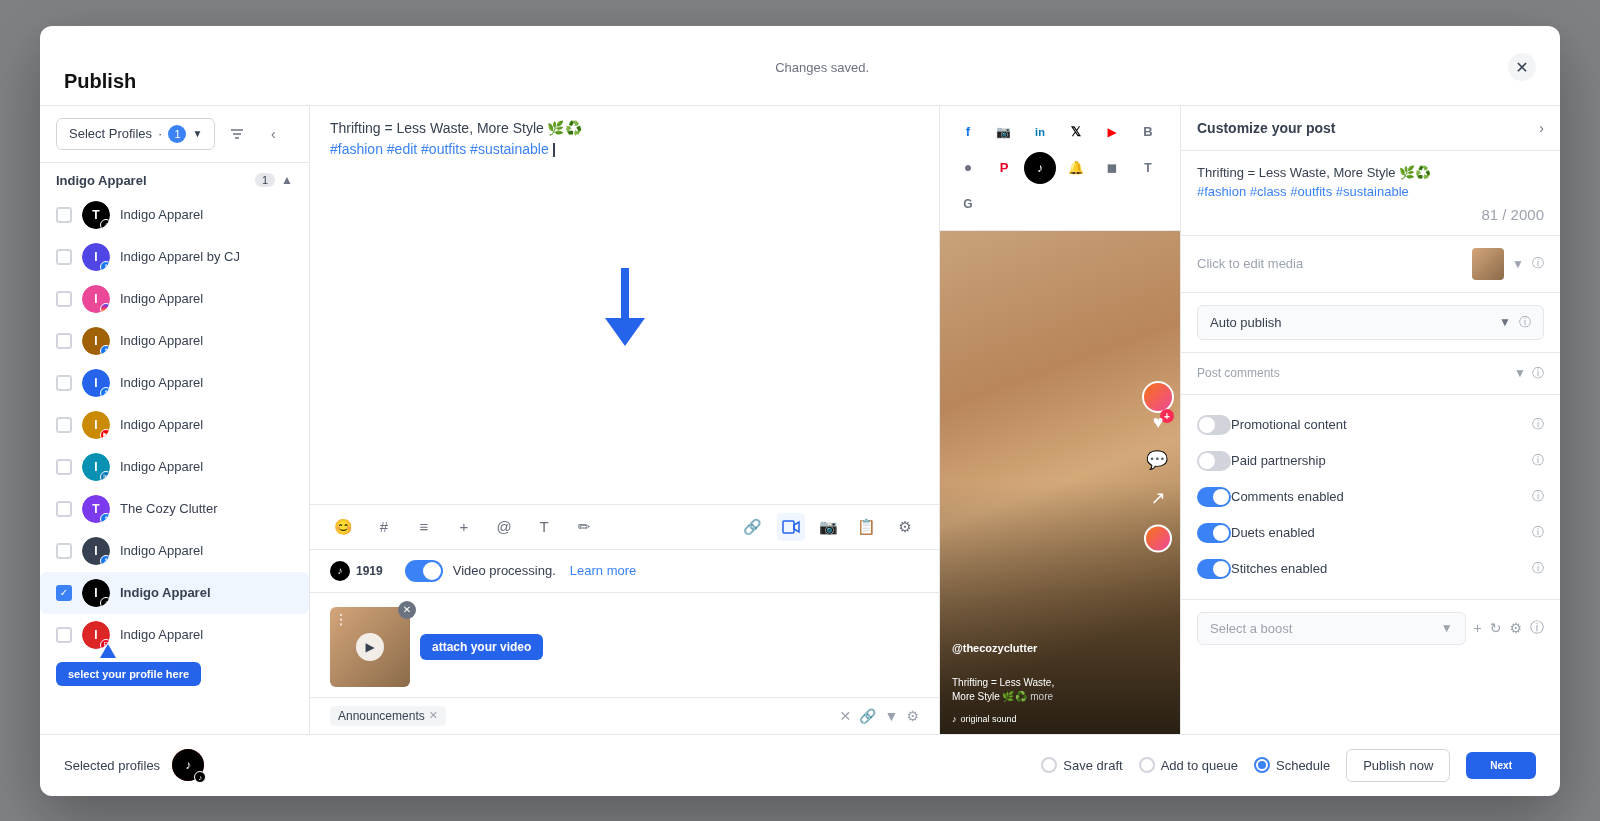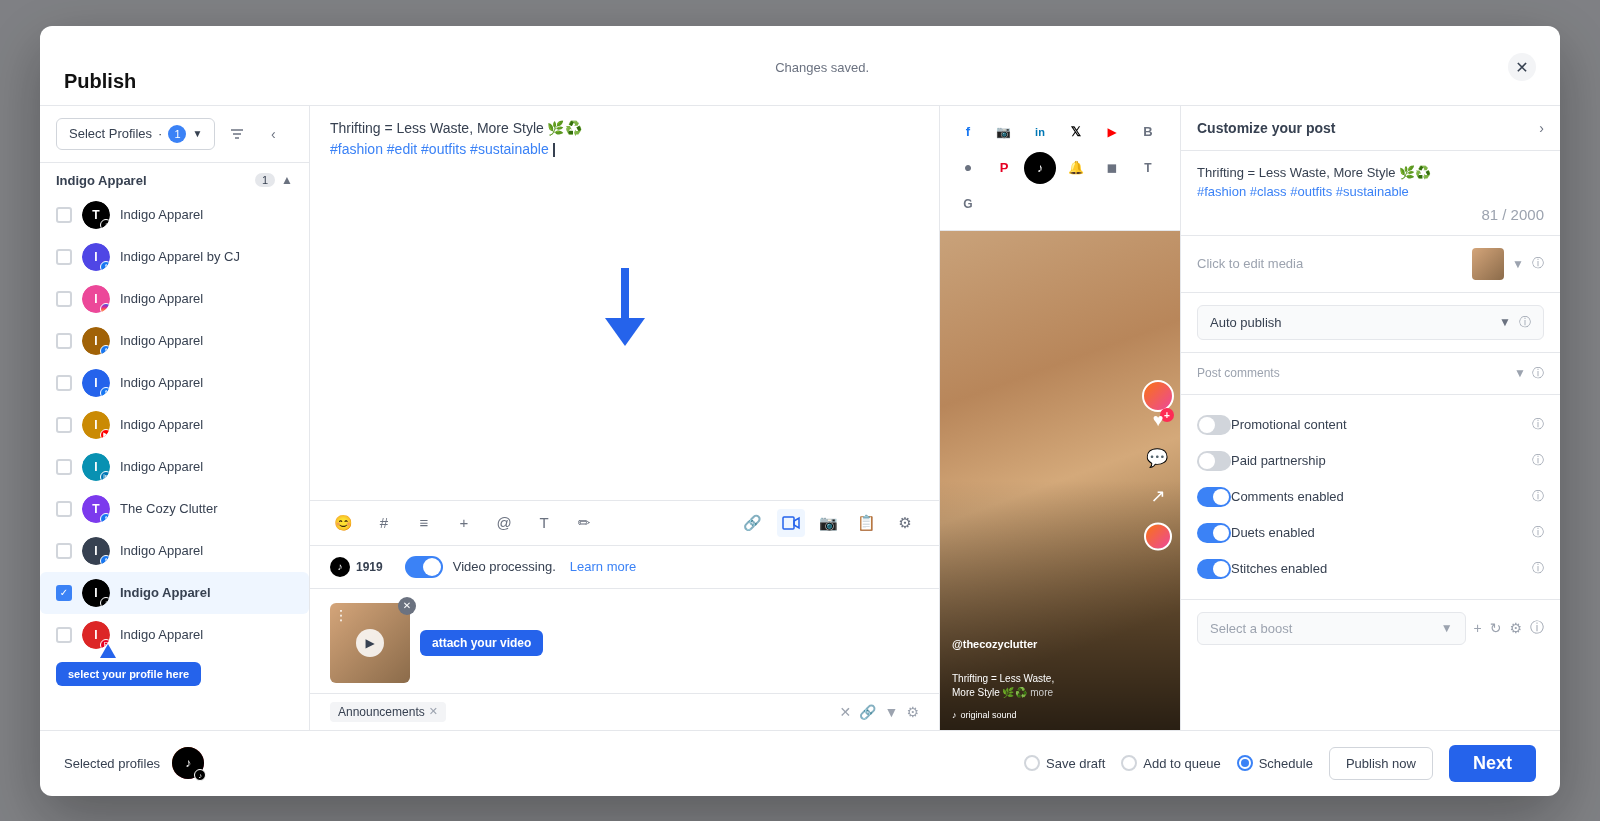--- a/index.html
+++ b/index.html
@@ -395,21 +395,21 @@
     .radio-label { font-size: 13px; color: #374151; }
 
     .btn-publish-now {
       background: transparent; border: 1px solid #d1d5db;
       border-radius: 6px; padding: 8px 16px;
       font-size: 13px; color: #374151; cursor: pointer;
     }
     .btn-next {
       background: #2563eb; color: #fff; border: none;
       border-radius: 6px; padding: 8px 24px;
-      font-size: 18px; font-weight: 600; cursor: pointer;
+      font-size: 10px; font-weight: 600; cursor: pointer;
     }
 
     .post-comments-row {
       display: flex; align-items: center; justify-content: space-between;
       padding: 0;
     }
     .post-comments-label { font-size: 12px; color: #9ca3af; }
     .post-comments-right { display: flex; align-items: center; gap: 6px; }
 
   </style>

